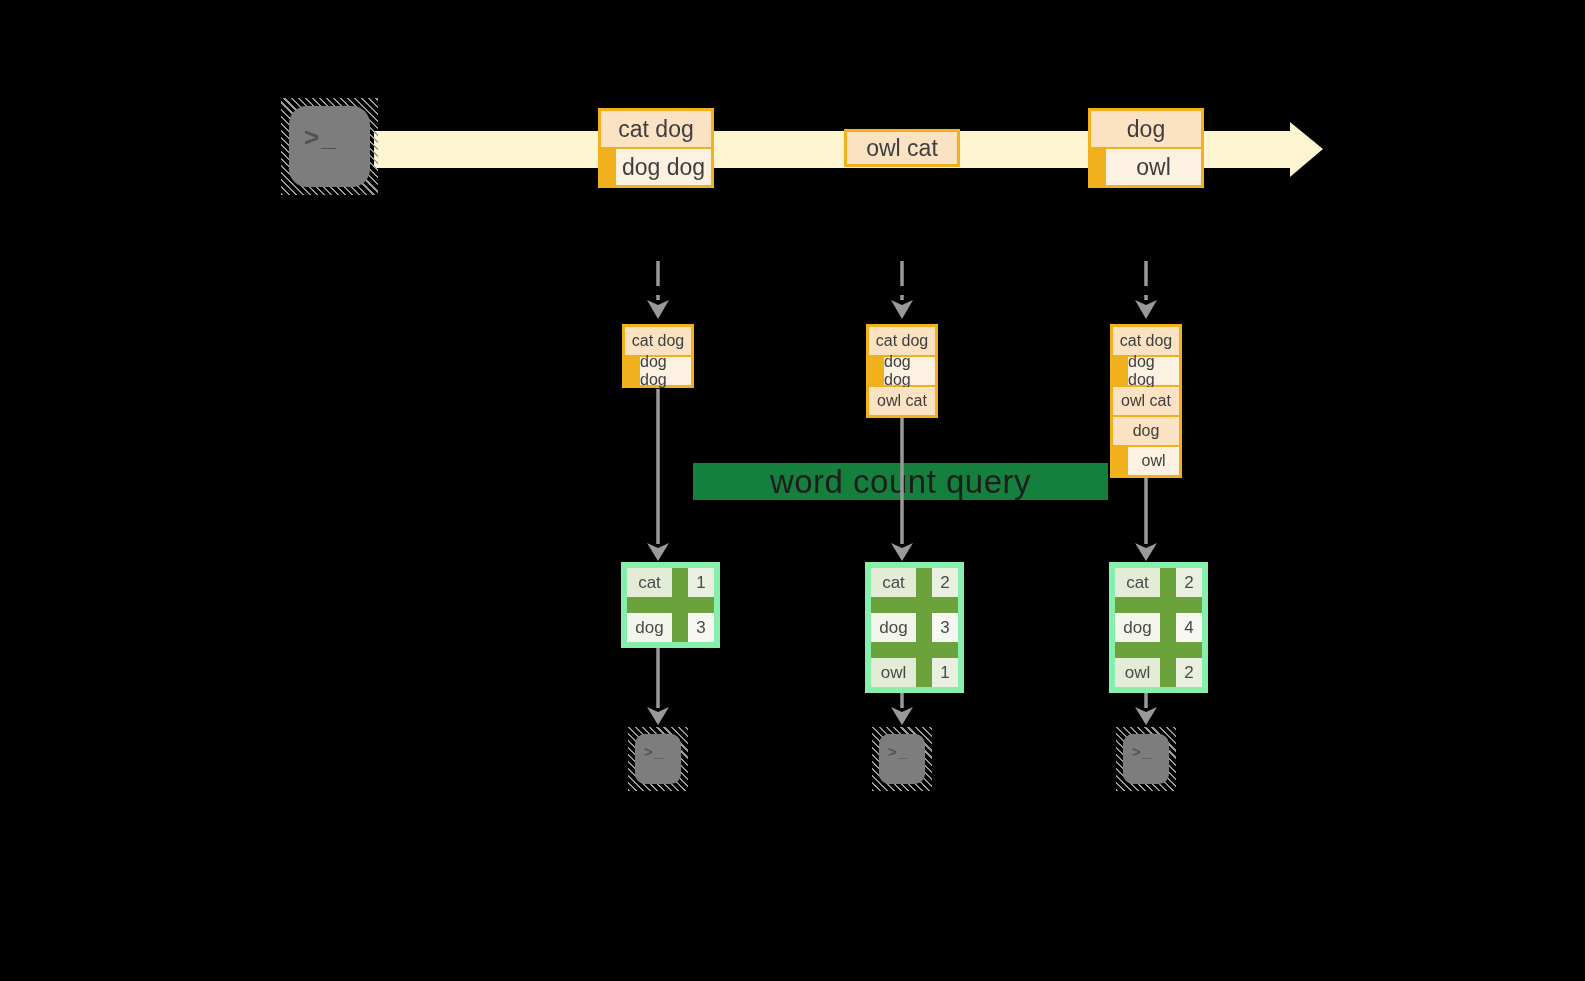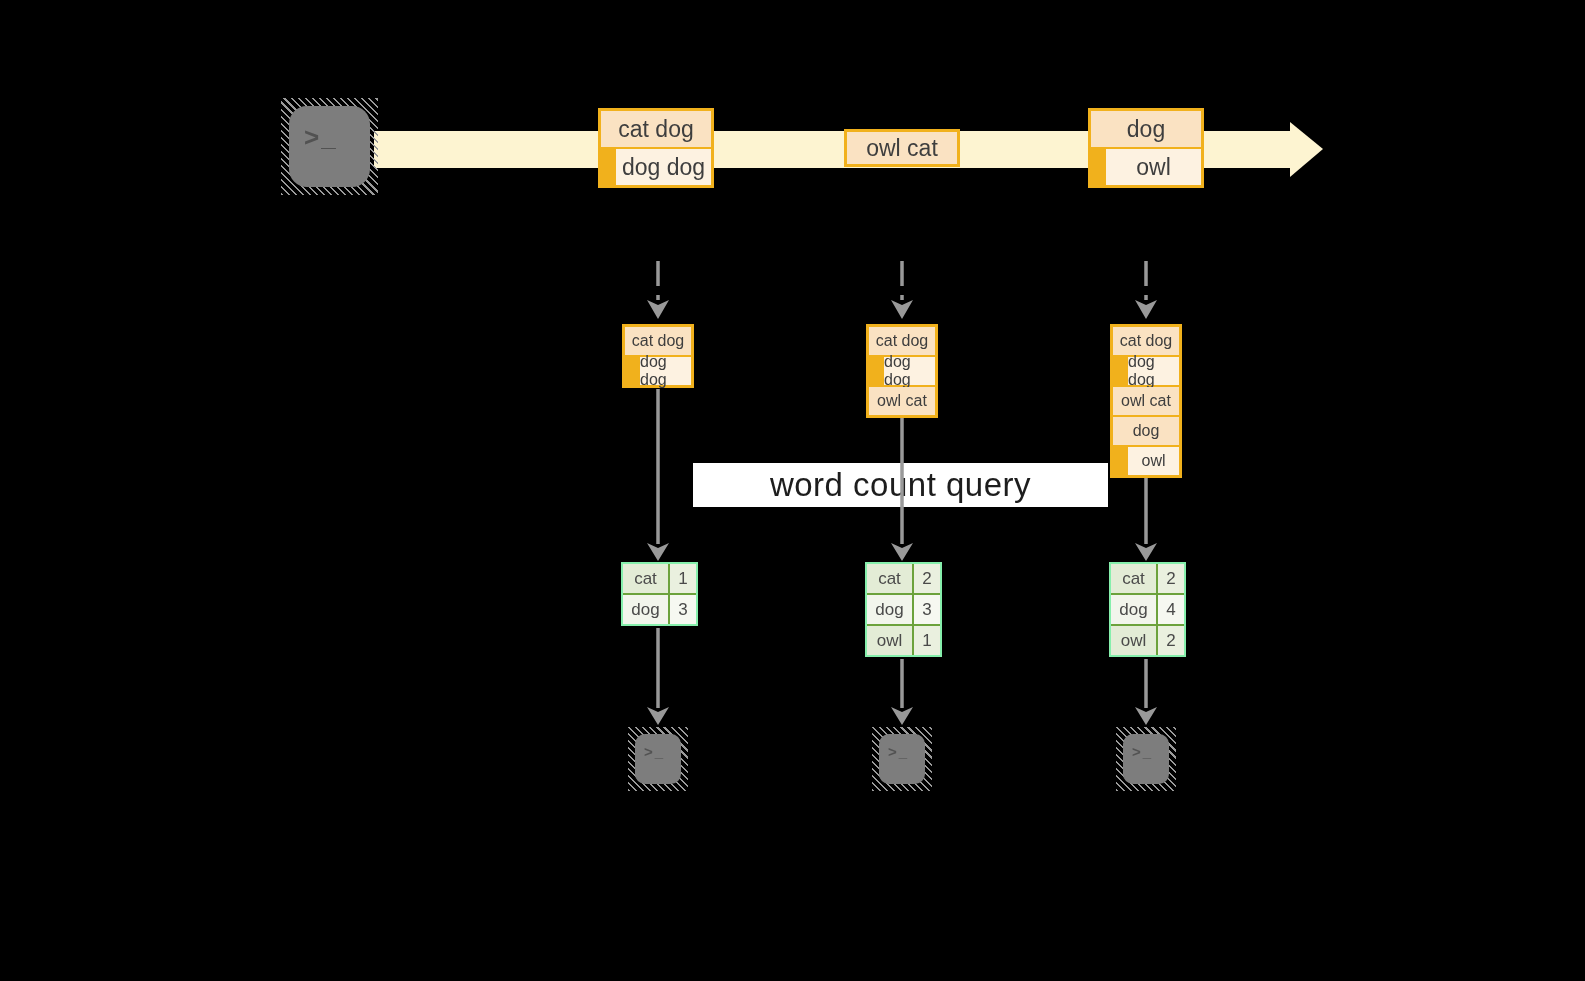--- a/index.html
+++ b/index.html
@@ -1,40 +1,40 @@
 <!DOCTYPE html>
 <html><head>
 <meta charset="utf-8">
 <style>
   html,body{margin:0;padding:0;background:#000;}
   body{width:1585px;height:981px;overflow:hidden;font-family:"Liberation Sans",sans-serif;}
   .canvas{position:relative;width:1585px;height:981px;background:#000;}
 
   
-  .band{position:absolute;left:693px;top:463px;width:415px;height:44px;background:#ffffff;
+  .band{position:absolute;left:693px;top:463px;width:415px;height:37px;background:#15803d;
         display:flex;align-items:center;justify-content:center;z-index:1;}
   .band span{font-size:33px;color:#1d1d1d;font-weight:400;letter-spacing:.5px;}
 
   
   .wires{position:absolute;left:0;top:0;z-index:2;}
 
   
   .ebox,.stack{position:absolute;z-index:3;background:#f1b11c;border:3px solid #f1b11c;
                display:flex;flex-direction:column;gap:2px;box-sizing:border-box;}
   .ecell{height:36px;display:flex;align-items:center;justify-content:center;
          font-size:23px;color:#3e3e3e;}
   .ecell.single{height:32px;}
   .scell{height:28px;display:flex;align-items:center;justify-content:center;
          font-size:16px;color:#3e3e3e;}
   .dark{background:#fae2c2;}
   .light{background:#fdf2e1;margin-left:15px;}
 
   
-  .wtable{position:absolute;z-index:3;background:#6ca23c;border:2px solid #86efac;
-          display:grid;grid-template-columns:45px 26px;gap:2px;box-sizing:border-box;}
+  .wtable{position:absolute;z-index:3;background:#6ca23c;border:6px solid #86efac;
+          display:grid;grid-template-columns:45px 26px;gap:16px;box-sizing:border-box;}
   .tcell{height:29px;display:flex;align-items:center;justify-content:center;
          font-size:17px;color:#4a4a4a;}
   .gdark{background:#e3ecd6;}
   .gdarkv{background:#eaf0df;}
   .glight{background:#f2f5ec;}
   .glightv{background:#f6f8f1;}
 
   
   .term{position:absolute;z-index:3;box-sizing:border-box;
         background:repeating-linear-gradient(45deg,#9a9a9a 0 1.5px,transparent 1.5px 5px);}

